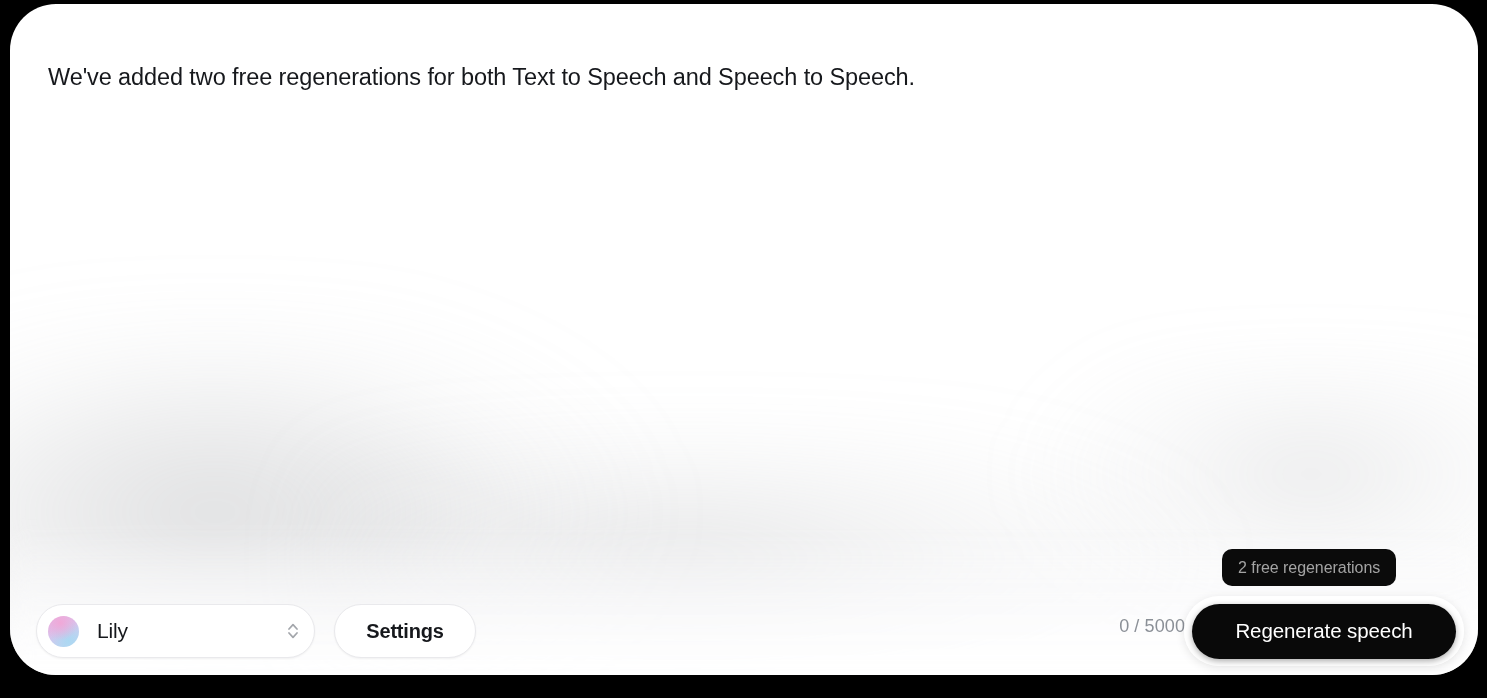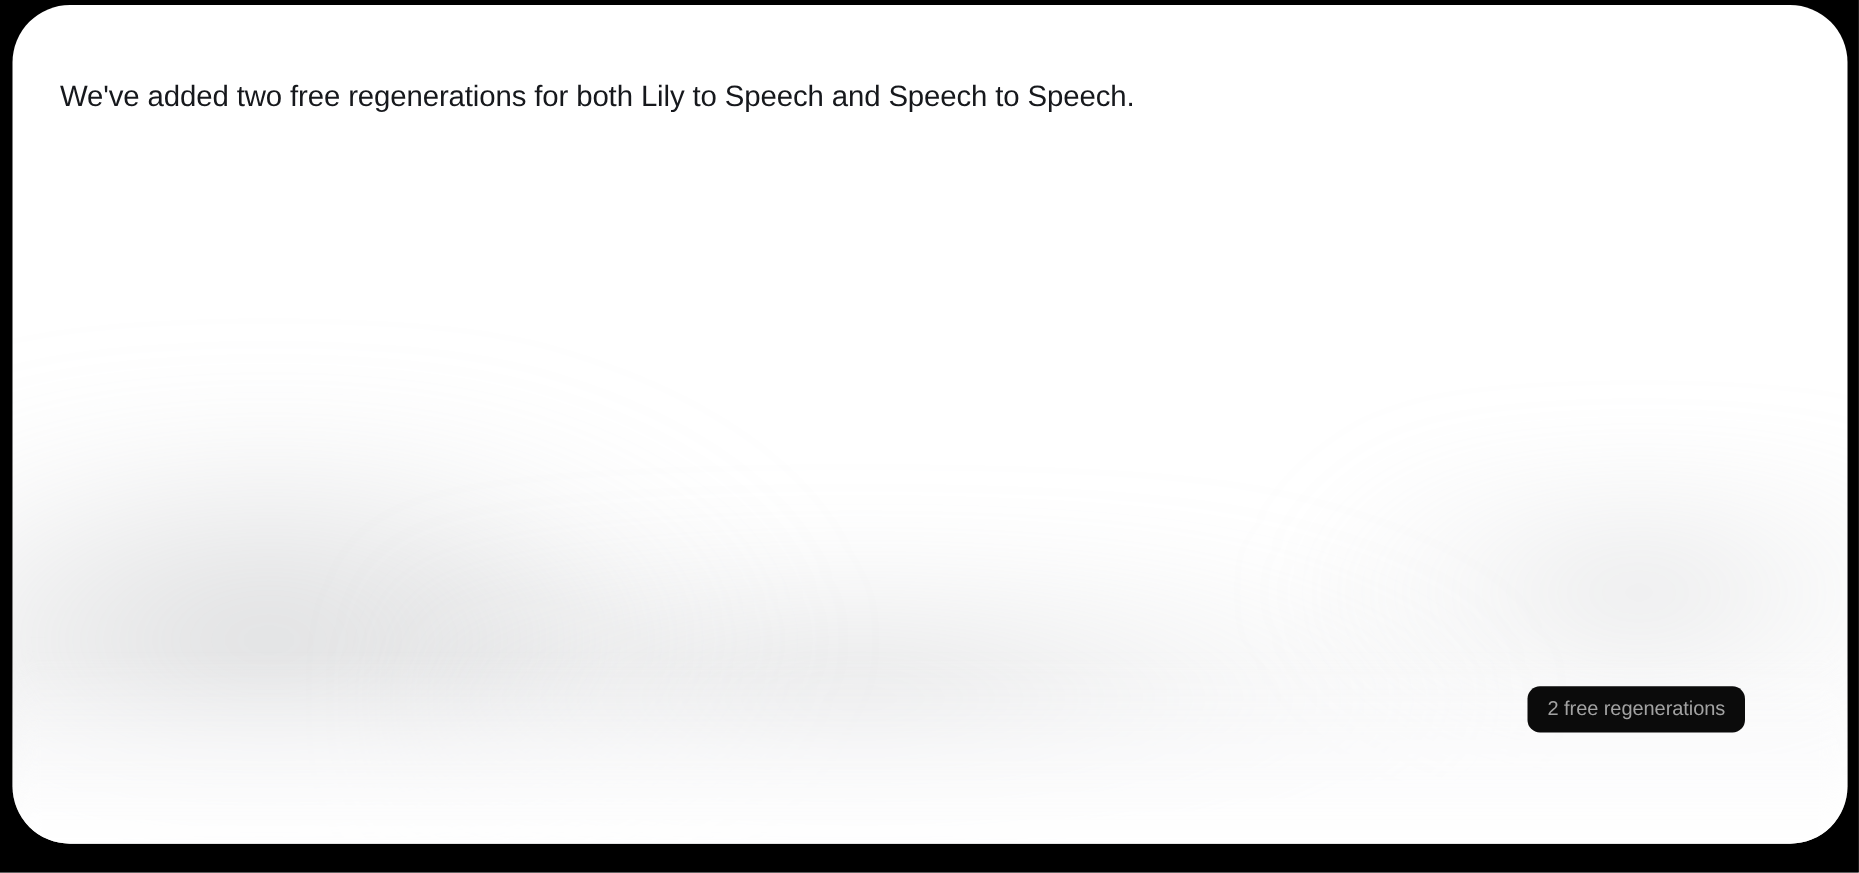--- a/index.html
+++ b/index.html
@@ -238,20 +238,40 @@
 
 <div id="stage">
 
   <div id="app-panel">
 
     <div class="blur-wash wash-a"></div>
     <div class="blur-wash wash-b"></div>
     <div class="blur-wash wash-c"></div>
     <div class="blur-wash wash-d"></div>
 
-    <div id="announcement">We've added two free regenerations for both Lily to Speech and Speech to Speech.</div>
+    <div id="announcement">We've added two free regenerations for both Text to Speech and Speech to Speech.</div>
 
     <div id="regen-tooltip">2 free regenerations</div>
 
+    <div id="toolbar">
+
+      <div id="voice-selector">
+        <div id="voice-avatar"></div>
+        <span id="voice-name">Lily</span>
+        <svg id="voice-chevrons" viewBox="0 0 14 22">
+          <path d="M3 9 L7 4.6 L11 9" fill="none" stroke="#6b7078" stroke-width="1.7" stroke-linecap="round" stroke-linejoin="round"></path>
+          <path d="M3 13 L7 17.4 L11 13" fill="none" stroke="#6b7078" stroke-width="1.7" stroke-linecap="round" stroke-linejoin="round"></path>
+        </svg>
+      </div>
+
+      <div id="settings-button">Settings</div>
+
+      <div id="char-counter">0 / 5000</div>
+
+      <div id="regenerate-wrap">
+        <button id="regenerate-button">Regenerate speech</button>
+      </div>
+
+    </div>
 
   </div>
 
 </div>
 
 </body></html>

